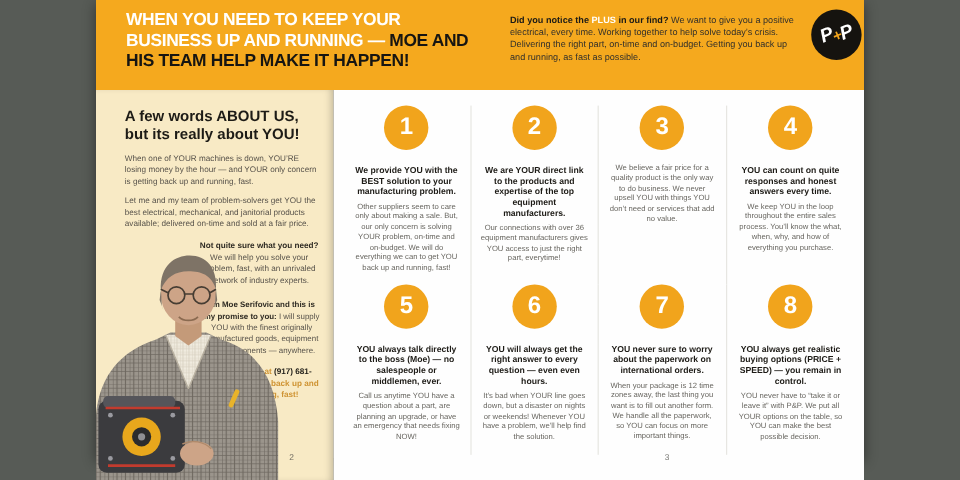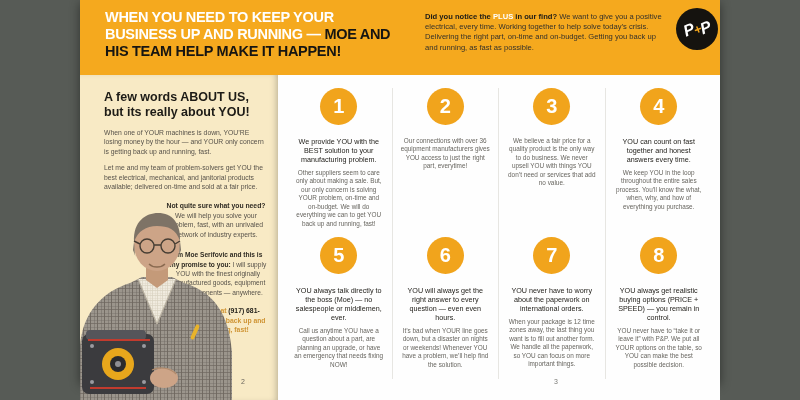--- a/index.html
+++ b/index.html
@@ -75,21 +75,21 @@
   .cell{padding:0 8px 10px 8px;text-align:center;}
   .cell.r1{height:149px;}
   .cell.sep{border-right:1px solid #e7e6e2;}
   .badge{
     width:37px;height:37px;border-radius:50%;background:#f1a41c;
     color:#fff;font-size:20px;font-weight:bold;
     display:flex;align-items:center;justify-content:center;
     margin:0 auto 12px auto;
   }
   .cell h3{
-    margin:12px 0 5px 0;font-size:7.2px;font-weight:normal;line-height:1.25;color:#1d1b16;
+    margin:12px 0 5px 0;font-size:7.2px;font-weight:bold;line-height:1.25;color:#1d1b16;
   }
   .cell p{margin:0;font-size:6.4px;line-height:1.32;color:#67655f;}
 </style>
 </head>
 <body>
 
 <div class="stage">
   <div class="spread">
 
     <div class="band">
@@ -186,45 +186,46 @@
     <section class="right-page">
       <div class="grid">
 
         <div class="cell r1 sep">
           <div class="badge">1</div>
           <h3>We provide YOU with the BEST solution to your manufacturing problem.</h3>
           <p>Other suppliers seem to care only about making a sale. But, our only concern is solving YOUR problem, on-time and on-budget. We will do everything we can to get YOU back up and running, fast!</p>
         </div>
         <div class="cell r1 sep">
           <div class="badge">2</div>
+          <h3>We are YOUR direct link to the products and expertise of the top equipment manufacturers.</h3>
           <p>Our connections with over 36 equipment manufacturers gives YOU access to just the right part, everytime!</p>
         </div>
         <div class="cell r1 sep">
           <div class="badge">3</div>
           <p>We believe a fair price for a quality product is the only way to do business. We never upsell YOU with things YOU don’t need or services that add no value.</p>
         </div>
         <div class="cell r1">
           <div class="badge">4</div>
-          <h3>YOU can count on fast together and honest answers every time.</h3>
+          <h3>YOU can count on quite responses and honest answers every time.</h3>
           <p>We keep YOU in the loop throughout the entire sales process. You’ll know the what, when, why, and how of everything you purchase.</p>
         </div>
 
         <div class="cell sep">
           <div class="badge">5</div>
           <h3>YOU always talk directly to the boss (Moe) — no salespeople or middlemen, ever.</h3>
           <p>Call us anytime YOU have a question about a part, are planning an upgrade, or have an emergency that needs fixing NOW!</p>
         </div>
         <div class="cell sep">
           <div class="badge">6</div>
           <h3>YOU will always get the right answer to every question — even even hours.</h3>
           <p>It’s bad when YOUR line goes down, but a disaster on nights or weekends! Whenever YOU have a problem, we’ll help find the solution.</p>
         </div>
         <div class="cell sep">
           <div class="badge">7</div>
-          <h3>YOU never have to worry about the paperwork on international orders.</h3>
+          <h3>YOU never sure to worry about the paperwork on international orders.</h3>
           <p>When your package is 12 time zones away, the last thing you want is to fill out another form. We handle all the paperwork, so YOU can focus on more important things.</p>
         </div>
         <div class="cell">
           <div class="badge">8</div>
           <h3>YOU always get realistic buying options (PRICE + SPEED) — you remain in control.</h3>
           <p>YOU never have to “take it or leave it” with P&amp;P. We put all YOUR options on the table, so YOU can make the best possible decision.</p>
         </div>
 
       </div>
       <div class="pagenum pn-right">3</div>

